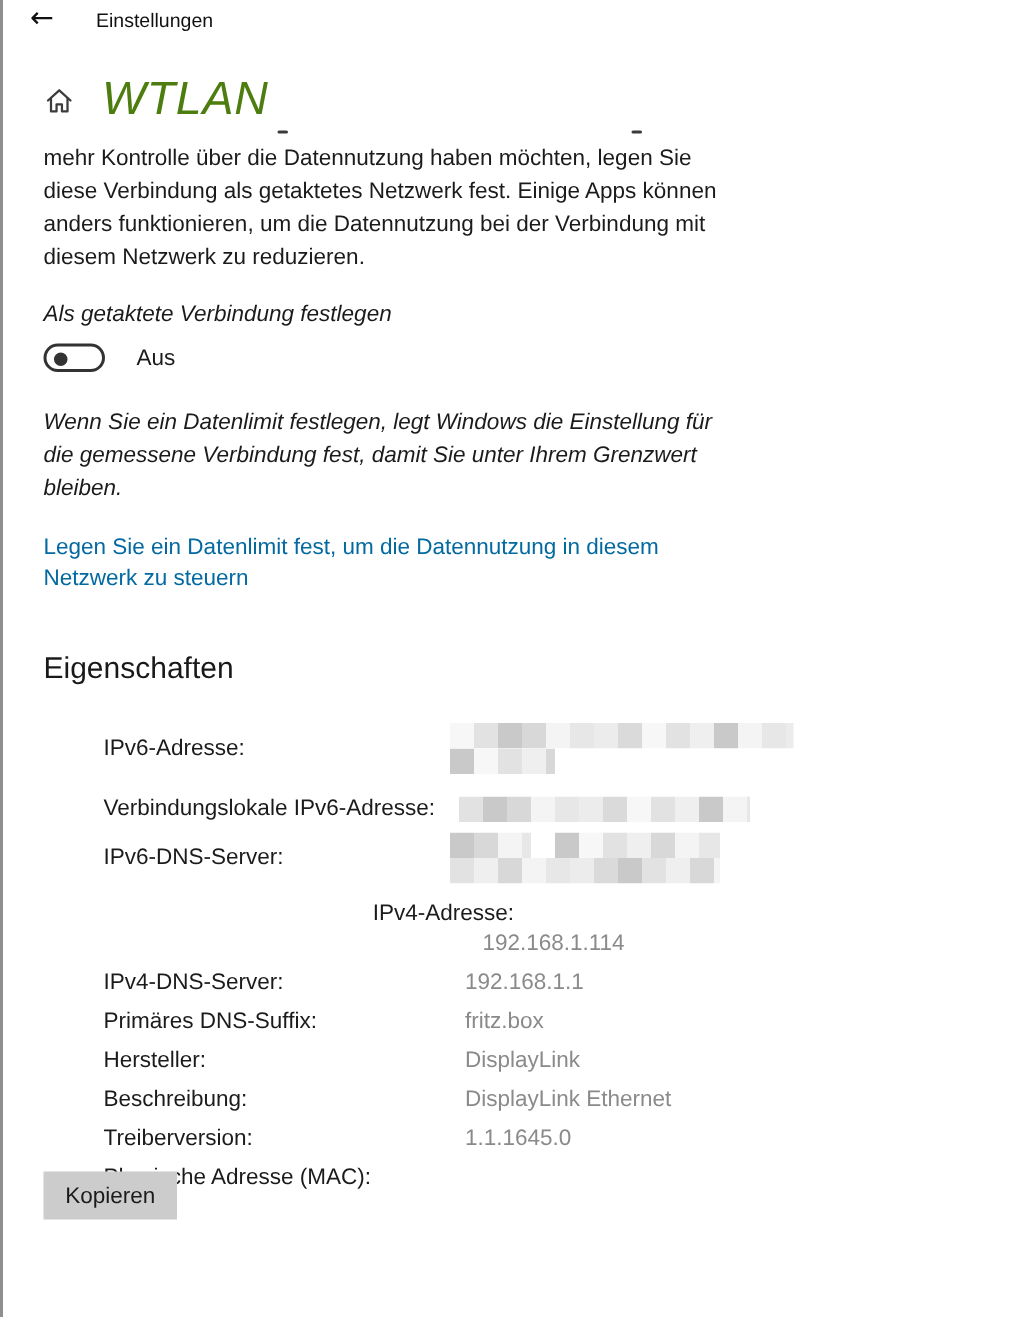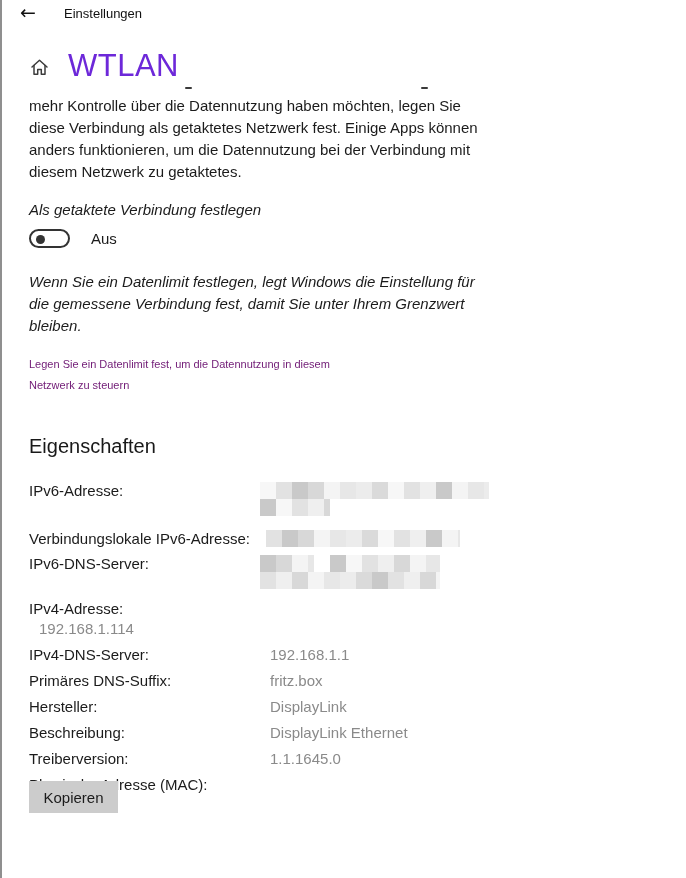--- a/index.html
+++ b/index.html
@@ -10,40 +10,40 @@
     overflow:hidden; border-left:2px solid #8f8f8f; color:#191919;
   }
   
   .back-btn { position:absolute; left:18px; top:1px; font-size:19px; color:#111;
     cursor:pointer; line-height:22px; background:none; border:none;
     font-family:"DejaVu Sans",sans-serif; }
   .win-title { position:absolute; left:62px; top:6px; font-size:13px; color:#111; }
   
   .home-ico { position:absolute; left:27px; top:57px; }
   .page-title { position:absolute; left:66px; top:48px; font-size:31px;
-    font-weight:300; letter-spacing:0.5px; color:#6d28d9; }
+    font-weight:300; letter-spacing:0.5px; color:#4d7c0f;font-style:italic; }
   
   .remnant { position:absolute; height:2px; width:7px; background:#3a3a3a;
     border-radius:1px; }
   
   .para { position:absolute; left:27px; font-size:15px; line-height:22px; color:#1b1b1b; }
   .toggle-label { position:absolute; left:27px; top:201px; font-size:15px; color:#1b1b1b;font-style:italic; }
   .toggle-row { position:absolute; left:27px; top:229px; display:flex; align-items:center; }
   .toggle { position:relative; width:41px; height:19px; border:2px solid #333;
     border-radius:10px; background:#fff; cursor:pointer; }
   .toggle .knob { position:absolute; left:5px; top:3.5px; width:9px; height:9px;
     border-radius:50%; background:#333; }
   .toggle-state { margin-left:21px; font-size:15px; color:#1b1b1b; }
-  .link { position:absolute; left:27px; top:354px; font-size:11px; line-height:21px;
-    color:#701a75; cursor:pointer; }
+  .link { position:absolute; left:27px; top:354px; font-size:15px; line-height:21px;
+    color:#0369a1; cursor:pointer; }
   .section-heading { position:absolute; left:27px; top:435px; font-size:20px;
     font-weight:400; color:#191919; }
   
   .props { position:absolute; left:27px; top:481px; width:630px; }
-  .prop-row { display:flex; align-items:flex-start; }
+  .prop-row { display:flex; align-items:center;margin-left:40px; }
   .prop-label { width:231px; flex:none; font-size:15px; line-height:20px; color:#1b1b1b; }
   .prop-value { font-size:15px; line-height:20px; color:#8a8a8a; padding-left:10px; }
   .mosaic-wrap { display:flex; flex-direction:column; }
   .mosaic-line { display:flex; height:17px; }
   .mosaic-seg { display:flex; height:17px; overflow:hidden; }
   .mosaic-seg i { display:block; width:16px; height:17px; flex:none; }
   .mosaic-gap { height:17px; flex:none; }
   .copy-btn { position:absolute; left:27px; top:781px; width:89px; height:32px;
     background:#cccccc; border:none; font-size:15px; color:#1b1b1b;
     font-family:"Liberation Sans","DejaVu Sans",sans-serif; cursor:pointer; }
@@ -64,21 +64,21 @@
   </span>
   <h1 class="page-title">WTLAN</h1>
 
   <div class="remnant" style="left:183px; top:87px;"></div>
   <div class="remnant" style="left:419px; top:87px;"></div>
 
   <div class="para" style="top:95px;">
       <div>mehr Kontrolle über die Datennutzung haben möchten, legen Sie</div>
       <div>diese Verbindung als getaktetes Netzwerk fest. Einige Apps können</div>
       <div>anders funktionieren, um die Datennutzung bei der Verbindung mit</div>
-      <div>diesem Netzwerk zu getaktetes.</div>
+      <div>diesem Netzwerk zu reduzieren.</div>
     </div>
 
   <div class="toggle-label">Als getaktete Verbindung festlegen</div>
 
   <div class="toggle-row">
     <div class="toggle" role="switch" aria-checked="false">
       <div class="knob"></div>
     </div>
     <span class="toggle-state">Aus</span>
   </div>

